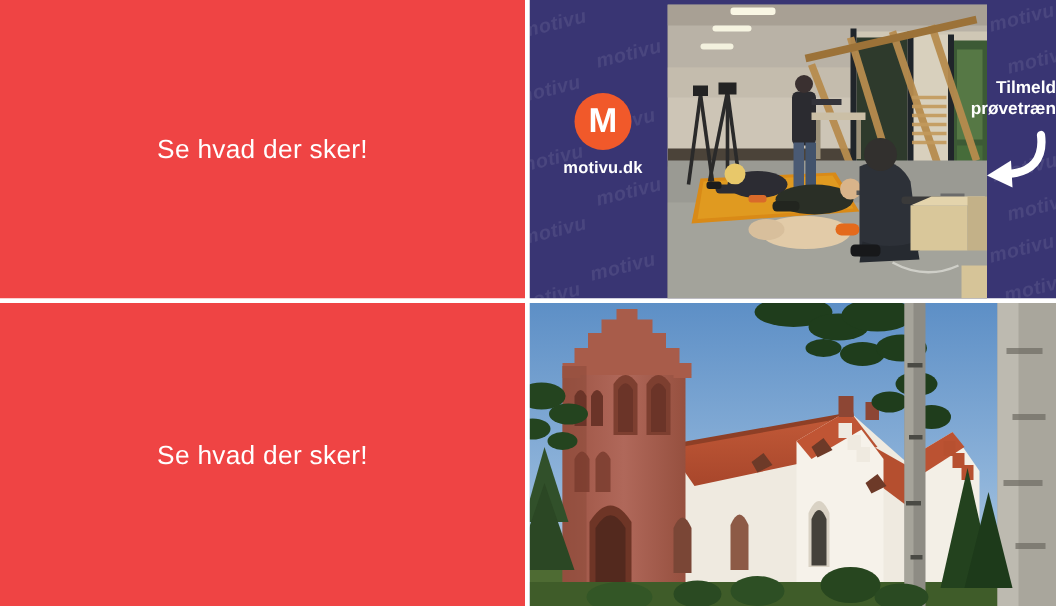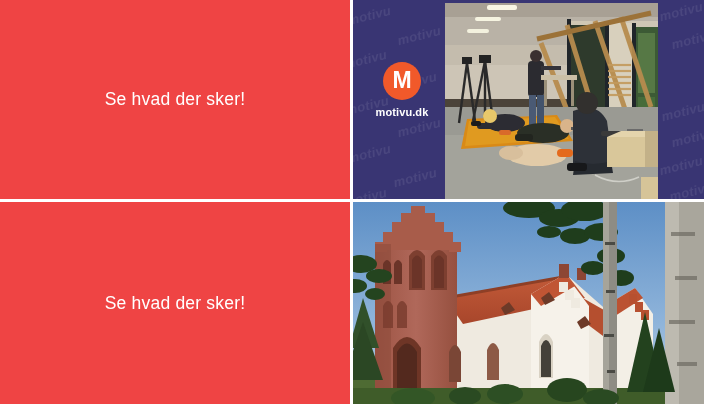--- a/index.html
+++ b/index.html
@@ -311,20 +311,30 @@
           <rect x="162" y="134" width="38" height="30" fill="#d9c79a"></rect>
           <polygon points="162,134 176,128 212,128 200,134" fill="#e4d4ac"></polygon>
           <rect x="200" y="128" width="13" height="36" fill="#c3b188"></rect>
 
           <rect x="196" y="174" width="24" height="22" fill="#d6c498"></rect>
 
           <path d="M150 172 q22 12 44 2" stroke="#cfcfc8" stroke-width="1.6" fill="none"></path>
         </svg>
       </div>
 
+      <div class="banner-cta">
+        <div class="cta-line">Tilmeld</div>
+        <div class="cta-line">prøvetræn</div>
+        <div class="cta-arrow">
+          <svg viewBox="0 0 50 40" width="50" height="40">
+            <path d="M44 4 C46 20 38 29 22 30" stroke="#ffffff" stroke-width="5.5" fill="none" stroke-linecap="round"></path>
+            <polygon points="24,21 8,31 25,39" fill="#ffffff"></polygon>
+          </svg>
+        </div>
+      </div>
 
     </div>
   </div>
 
   <div class="panel panel-bl">
     <div class="red-card">
       <div class="red-card-text">Se hvad der sker!</div>
     </div>
   </div>
 

